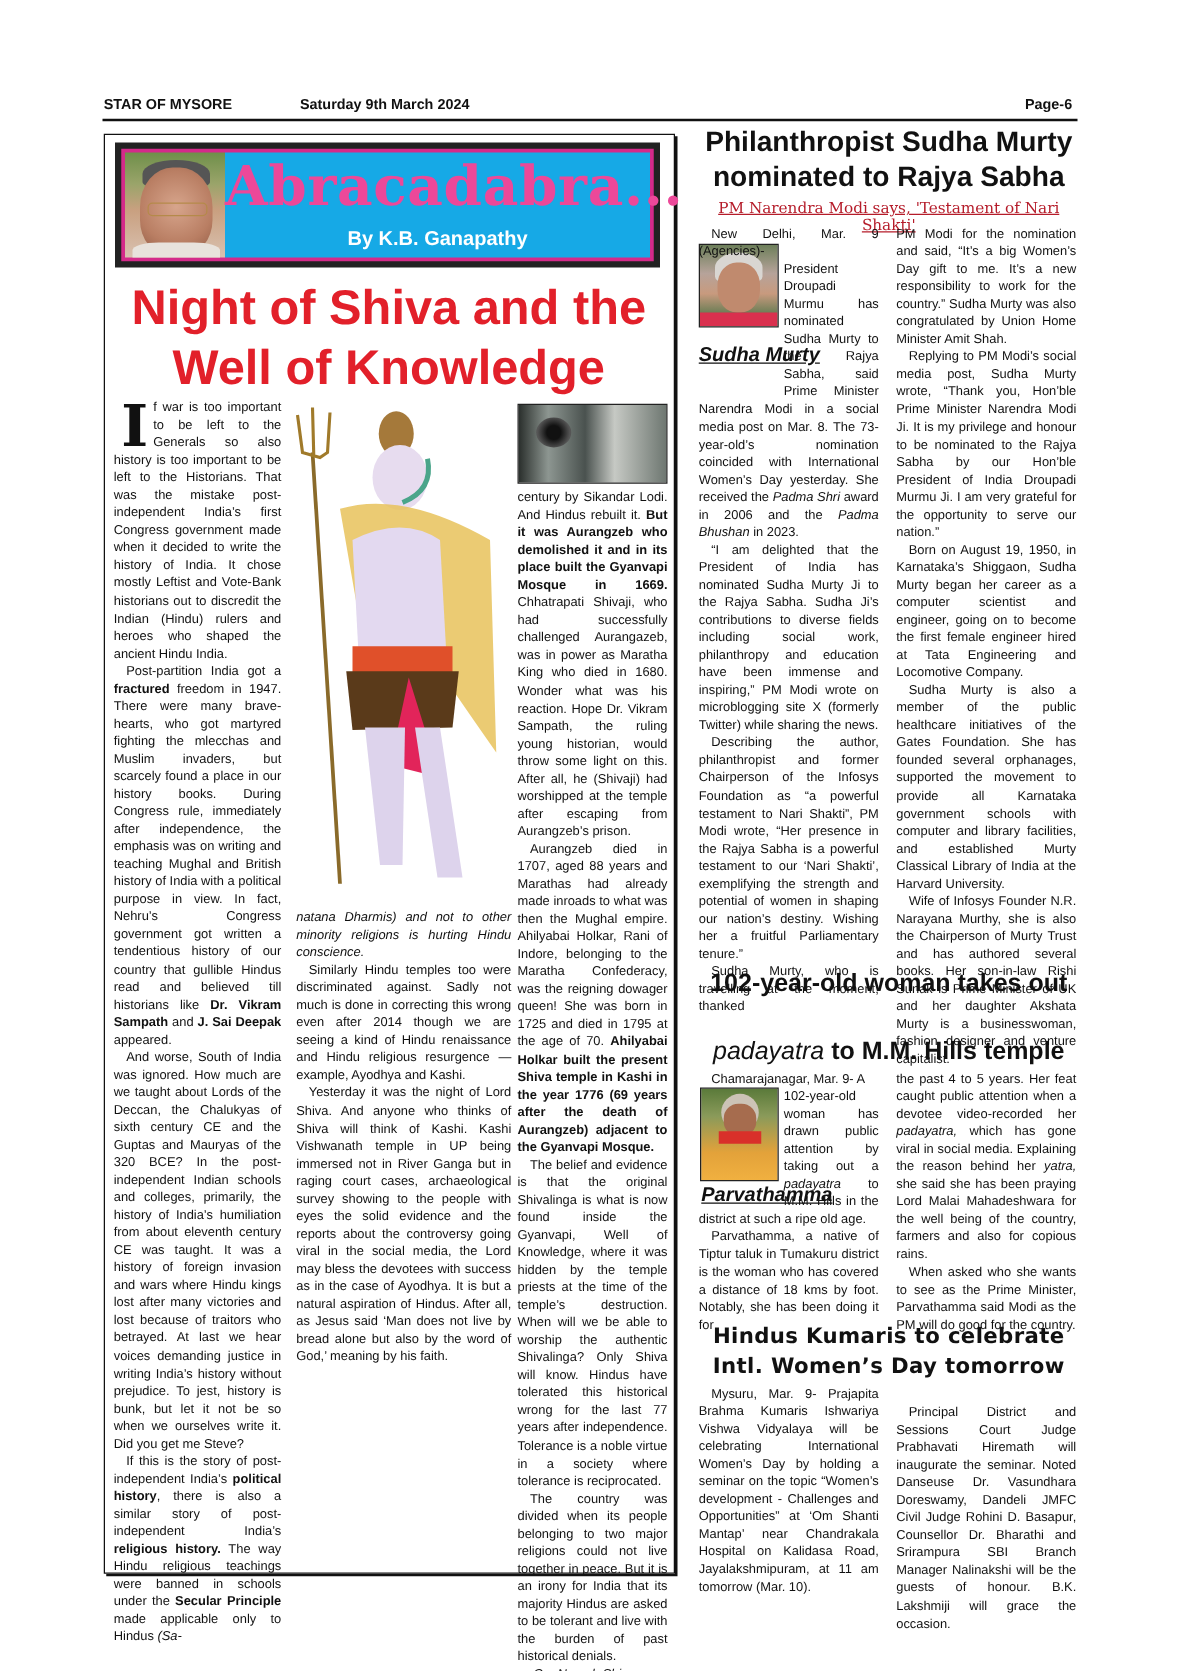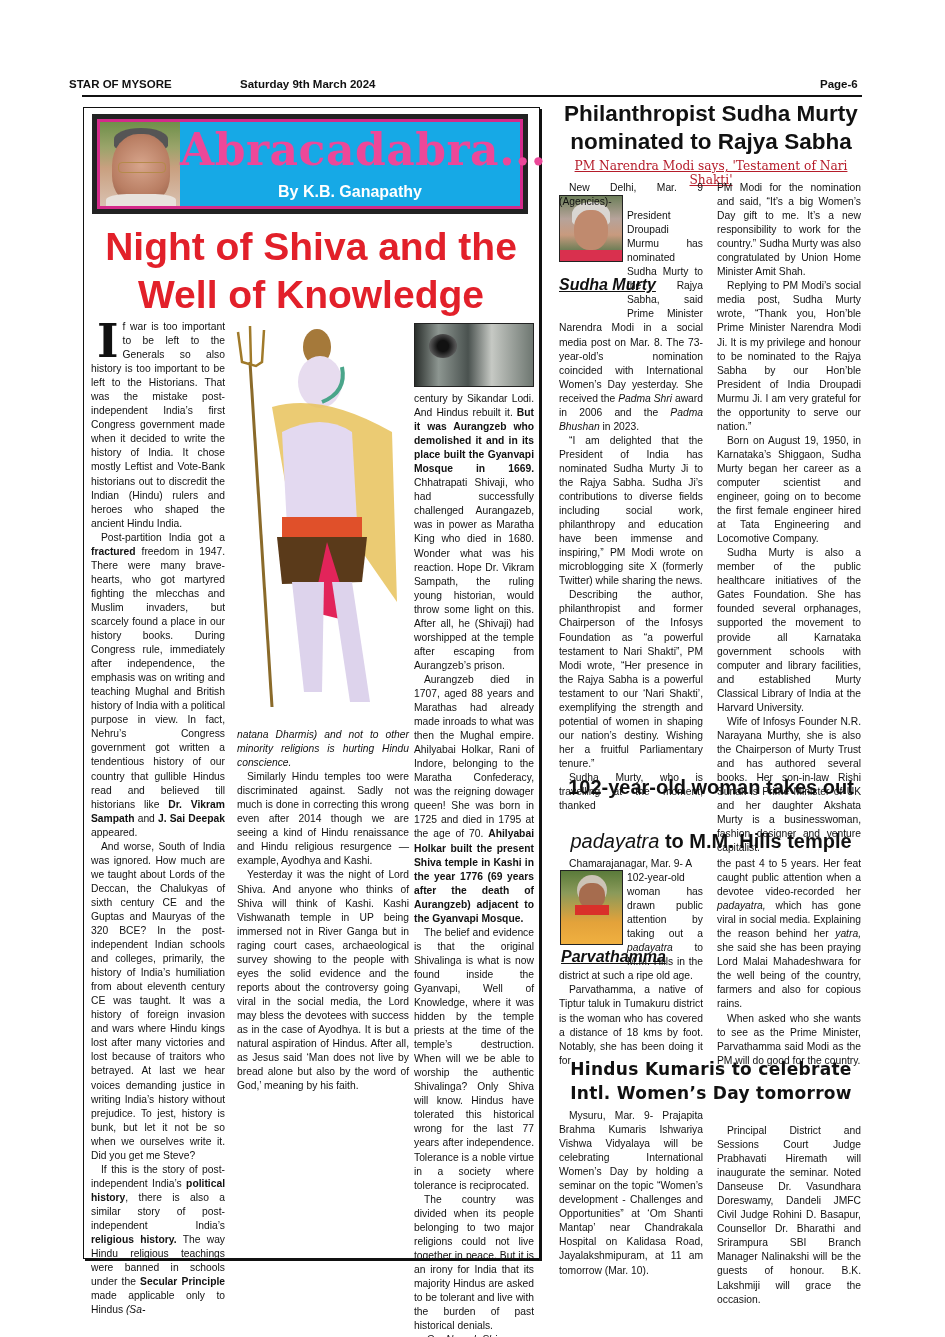--- a/index.html
+++ b/index.html
@@ -51,21 +51,21 @@
   .r-sub { position:absolute; left:552px; width:318px; text-align:center; color:#b51c2a;
            font-family:"DejaVu Serif", serif; font-size:12.2px; }
   .photo-box { position:absolute; border:1px solid #222; overflow:hidden; }
   .caption { position:absolute; font-size:16px; font-weight:bold; font-style:italic; text-decoration:underline; }
   .italic { font-style:italic; }
   .center { text-align:center; }
 </style>
 </head>
 <body>
 
-<div class="mast" style="left:69px;">STAR OF MYSORE</div>
+<div class="mast" style="left:83px;">STAR OF MYSORE</div>
 <div class="mast" style="left:240px;">Saturday 9th March 2024</div>
 <div class="mast" style="left:820px;">Page-6</div>
 <div class="mast-rule"></div>
 
 <div class="left-box"></div>
 <div class="banner-frame"></div>
 <div class="banner-inner"></div>
 <div class="banner-blue"></div>
 <div class="banner-photo">
   <div class="hair"></div>

